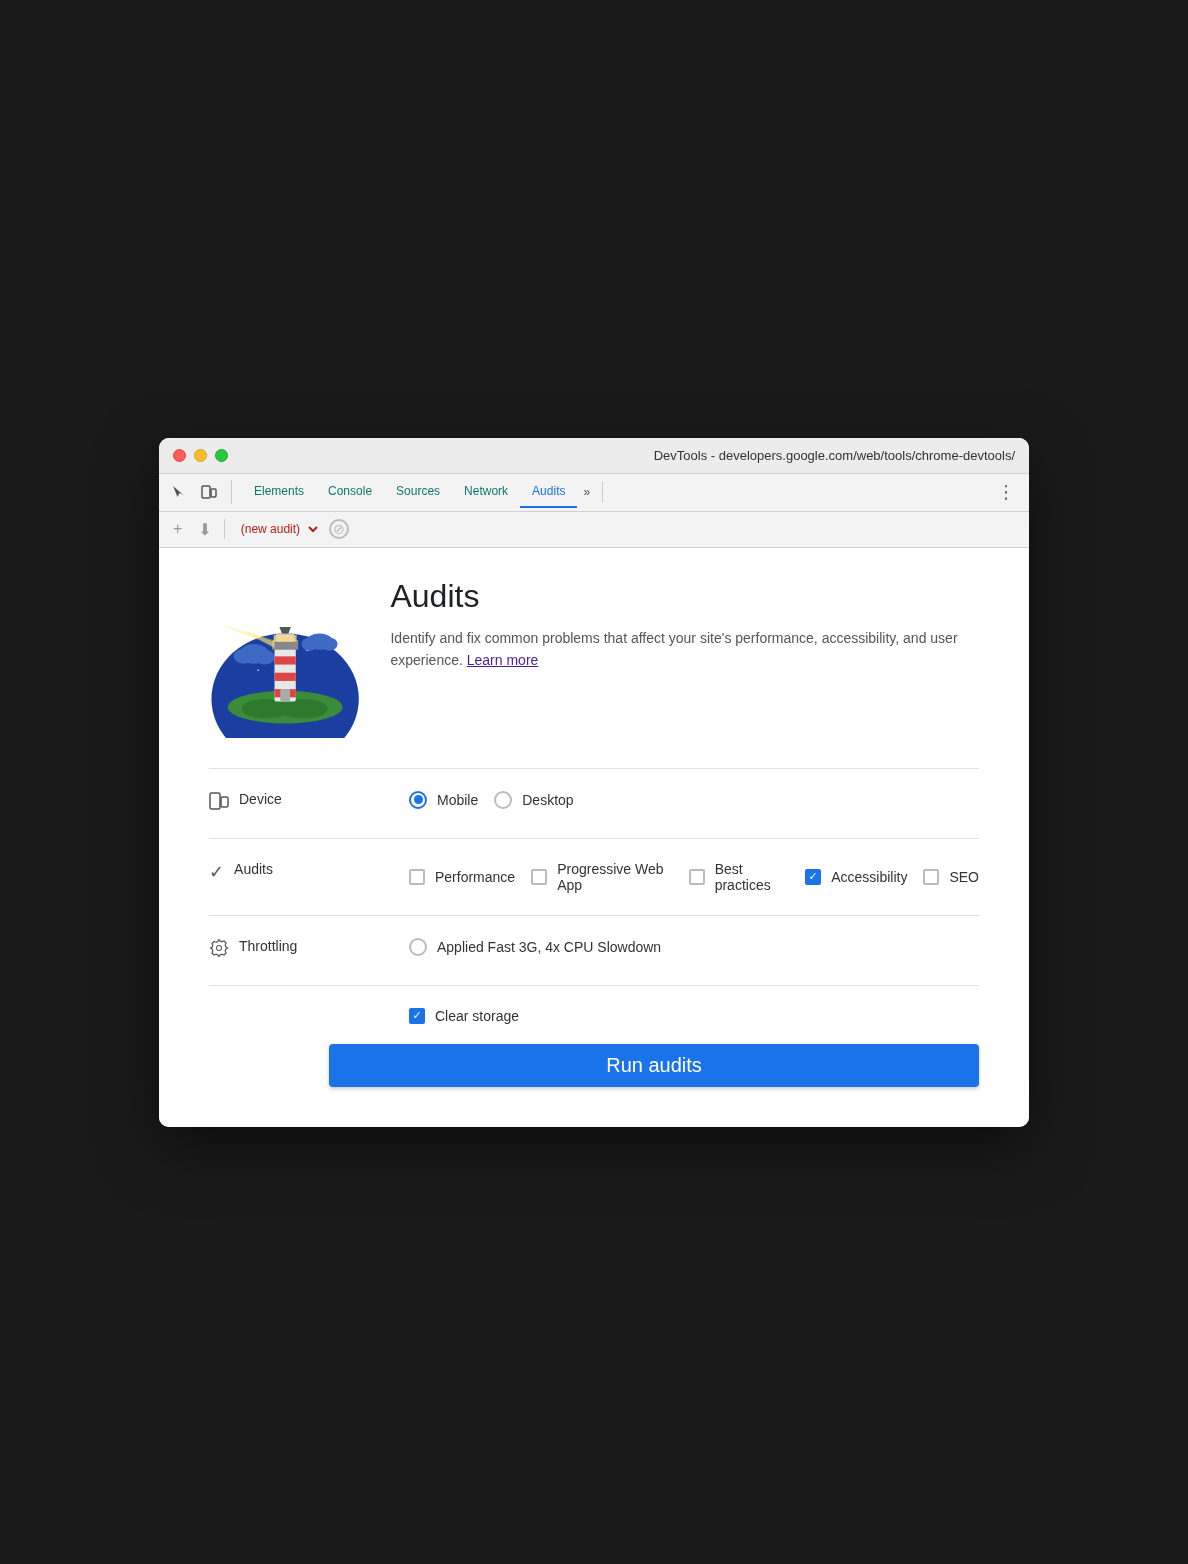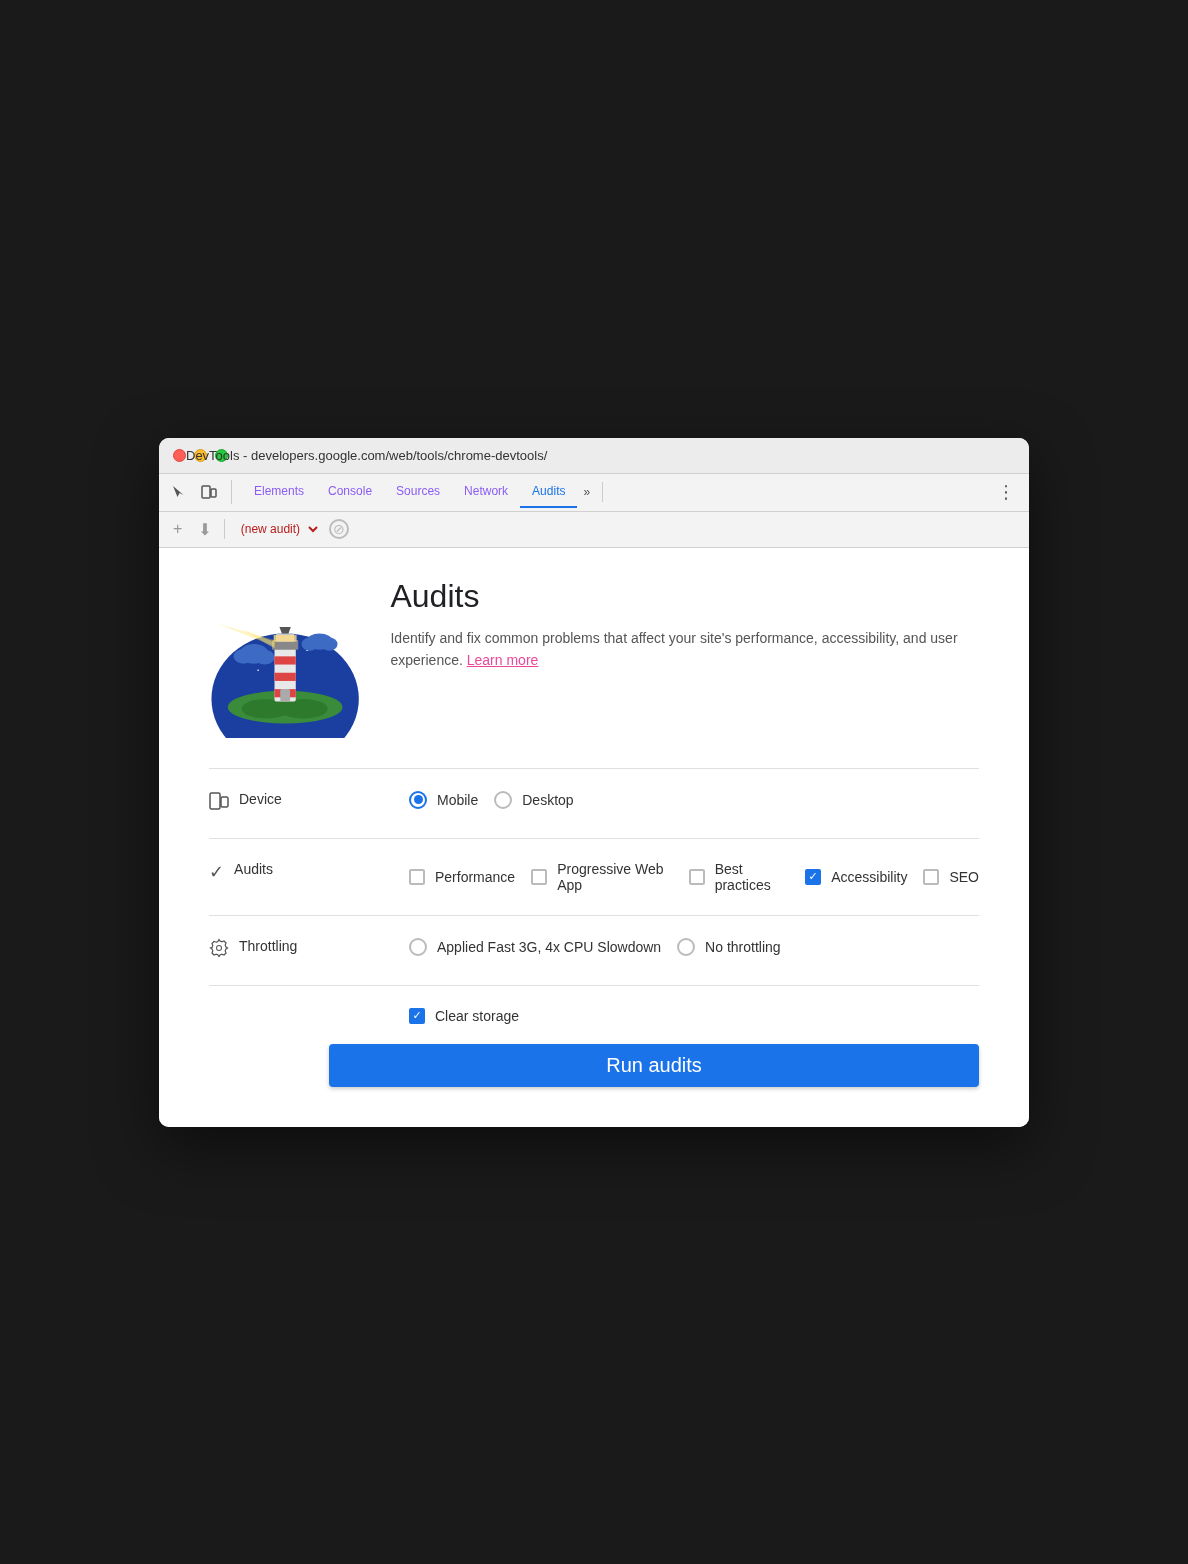--- a/index.html
+++ b/index.html
@@ -29,21 +29,21 @@
     .traffic-light {
       width: 13px; height: 13px;
       border-radius: 50%;
       display: inline-block;
     }
     .tl-red { background: #ff5f57; border: 1px solid #e0443e; }
     .tl-yellow { background: #febc2e; border: 1px solid #d4a017; }
     .tl-green { background: #28c840; border: 1px solid #1aab29; }
     .title-text {
       flex: 1;
-      text-align: left;
+      text-align: right;
       font-size: 13px;
       color: #333;
       font-weight: 500;
       margin-left: -50px;
     }
     .devtools-tabs {
       background: #f3f3f3;
       display: flex;
       align-items: center;
       border-bottom: 1px solid #d0d0d0;
@@ -61,21 +61,21 @@
     .icon-btn {
       width: 24px; height: 24px;
       display: flex; align-items: center; justify-content: center;
       cursor: pointer;
       color: #555;
       font-size: 16px;
     }
     .tab {
       padding: 8px 12px;
       font-size: 12px;
-      color: #8b5cf6;
+      color: #0f766e;
       cursor: pointer;
       border-bottom: 2px solid transparent;
       white-space: nowrap;
     }
     .tab.active {
       color: #1a73e8;
       border-bottom: 2px solid #1a73e8;
       font-weight: 500;
     }
     .tab-overflow {
@@ -150,21 +150,21 @@
       font-weight: 400;
       color: #202124;
       margin-bottom: 12px;
     }
     .hero-text p {
       font-size: 14px;
       color: #555;
       line-height: 1.6;
     }
     .hero-text a {
-      color: #ec4899;
+      color: #4c1d95;
       text-decoration: underline;
     }
     .divider {
       height: 1px;
       background: #e0e0e0;
       margin: 0 0 0 0;
     }
     .section {
       display: flex;
       align-items: flex-start;
@@ -427,24 +427,20 @@
             <path d="M10 1.5l-1.2 2.1a5.5 5.5 0 00-1.5.6L5 3.5l-2 2 .8 2.3a5.5 5.5 0 00-.6 1.5L1.5 10l1.7 1.2a5.5 5.5 0 00.6 1.5L3 15l2 2 2.3-.8c.47.24.97.43 1.5.6L10 18.5l1.2-1.7c.53-.17 1.03-.36 1.5-.6L15 17l2-2-.8-2.3c.24-.47.43-.97.6-1.5L18.5 10l-1.7-1.2a5.5 5.5 0 00-.6-1.5L17 5l-2-2-2.3.8a5.5 5.5 0 00-1.5-.6L10 1.5z" fill="none" stroke="#555" stroke-width="1.2"></path>
           </svg>
         </span>
         <span>Throttling</span>
       </div>
       <div class="section-options">
         <label class="radio-option">
           <div class="radio-circle"></div>
           <span>Applied Fast 3G, 4x CPU Slowdown</span>
         </label>
-        <label class="radio-option">
-          <div class="radio-circle"></div>
-          <span>No throttling</span>
-        </label>
       </div>
     </div>
 
     <div class="last-section">
       <div class="last-section-row">
         <label class="checkbox-option">
           <div class="checkbox-box checked">✓</div>
           <span>Clear storage</span>
         </label>
       </div>

